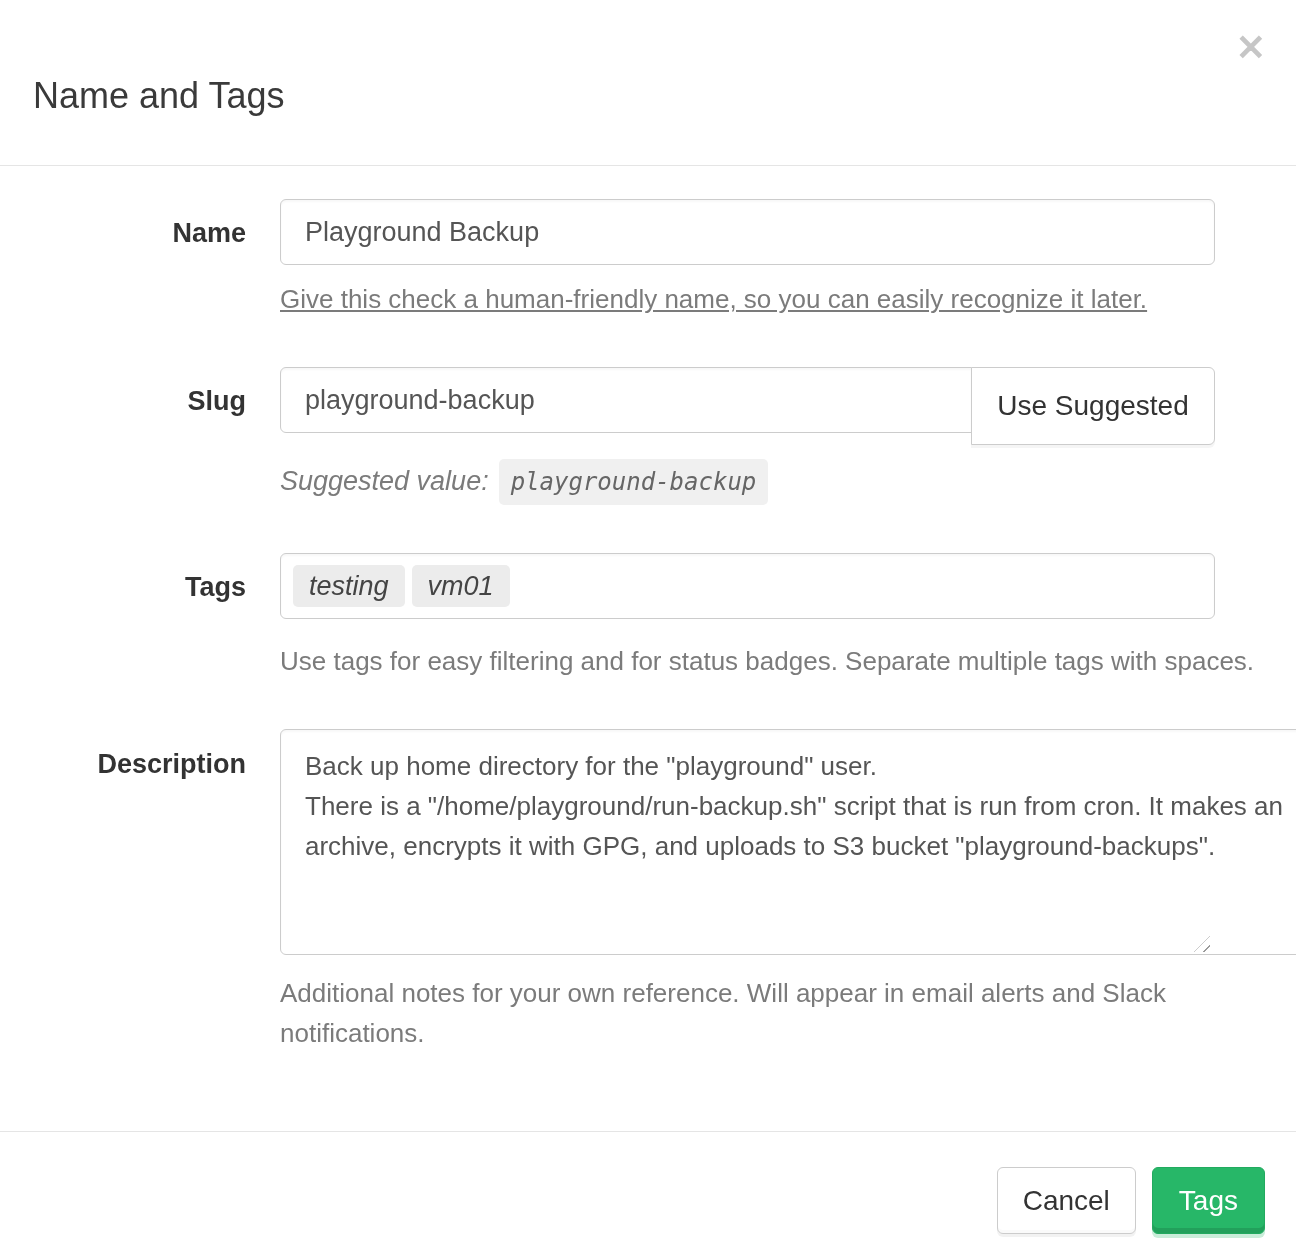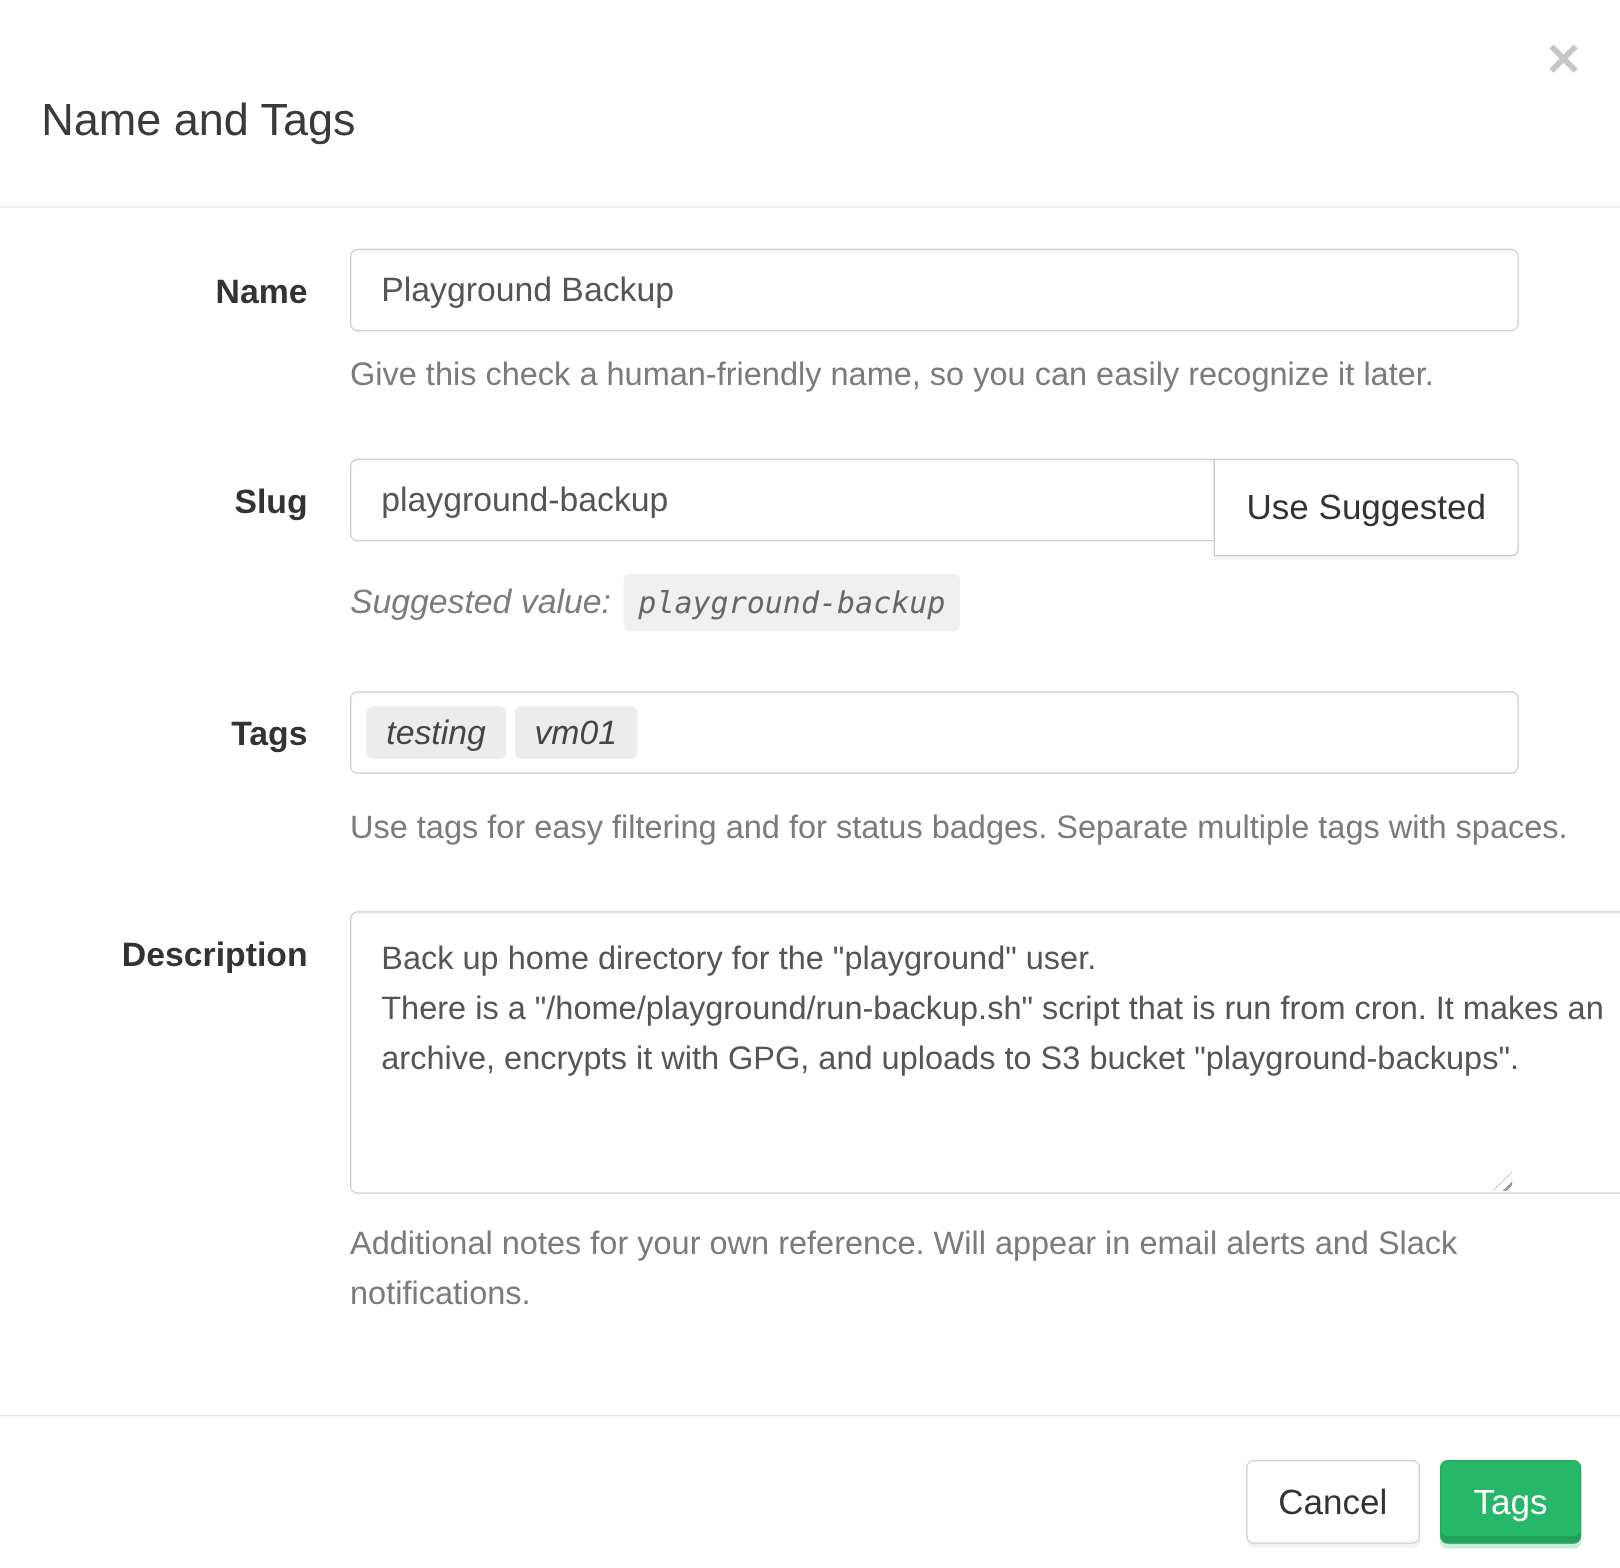--- a/index.html
+++ b/index.html
@@ -75,21 +75,21 @@
     box-shadow: inset 0 2px 2px rgba(0,0,0,0.03);
   }
 
   .help {
     margin-top: 14px;
     font-size: 26px;
     line-height: 40px;
     color: #7b7b7b;
     width: 990px;
   }
-  .help--nowrap { white-space: nowrap; width: auto; }
+  .help--nowrap { white-space: nowrap; width: auto; text-decoration: underline; }
 
   
   .input-group { display: flex; width: 935px; }
   .input-group .text-input {
     width: 692px;
     flex: 0 0 692px;
     border-top-right-radius: 0;
     border-bottom-right-radius: 0;
   }
   .btn-suggested {

